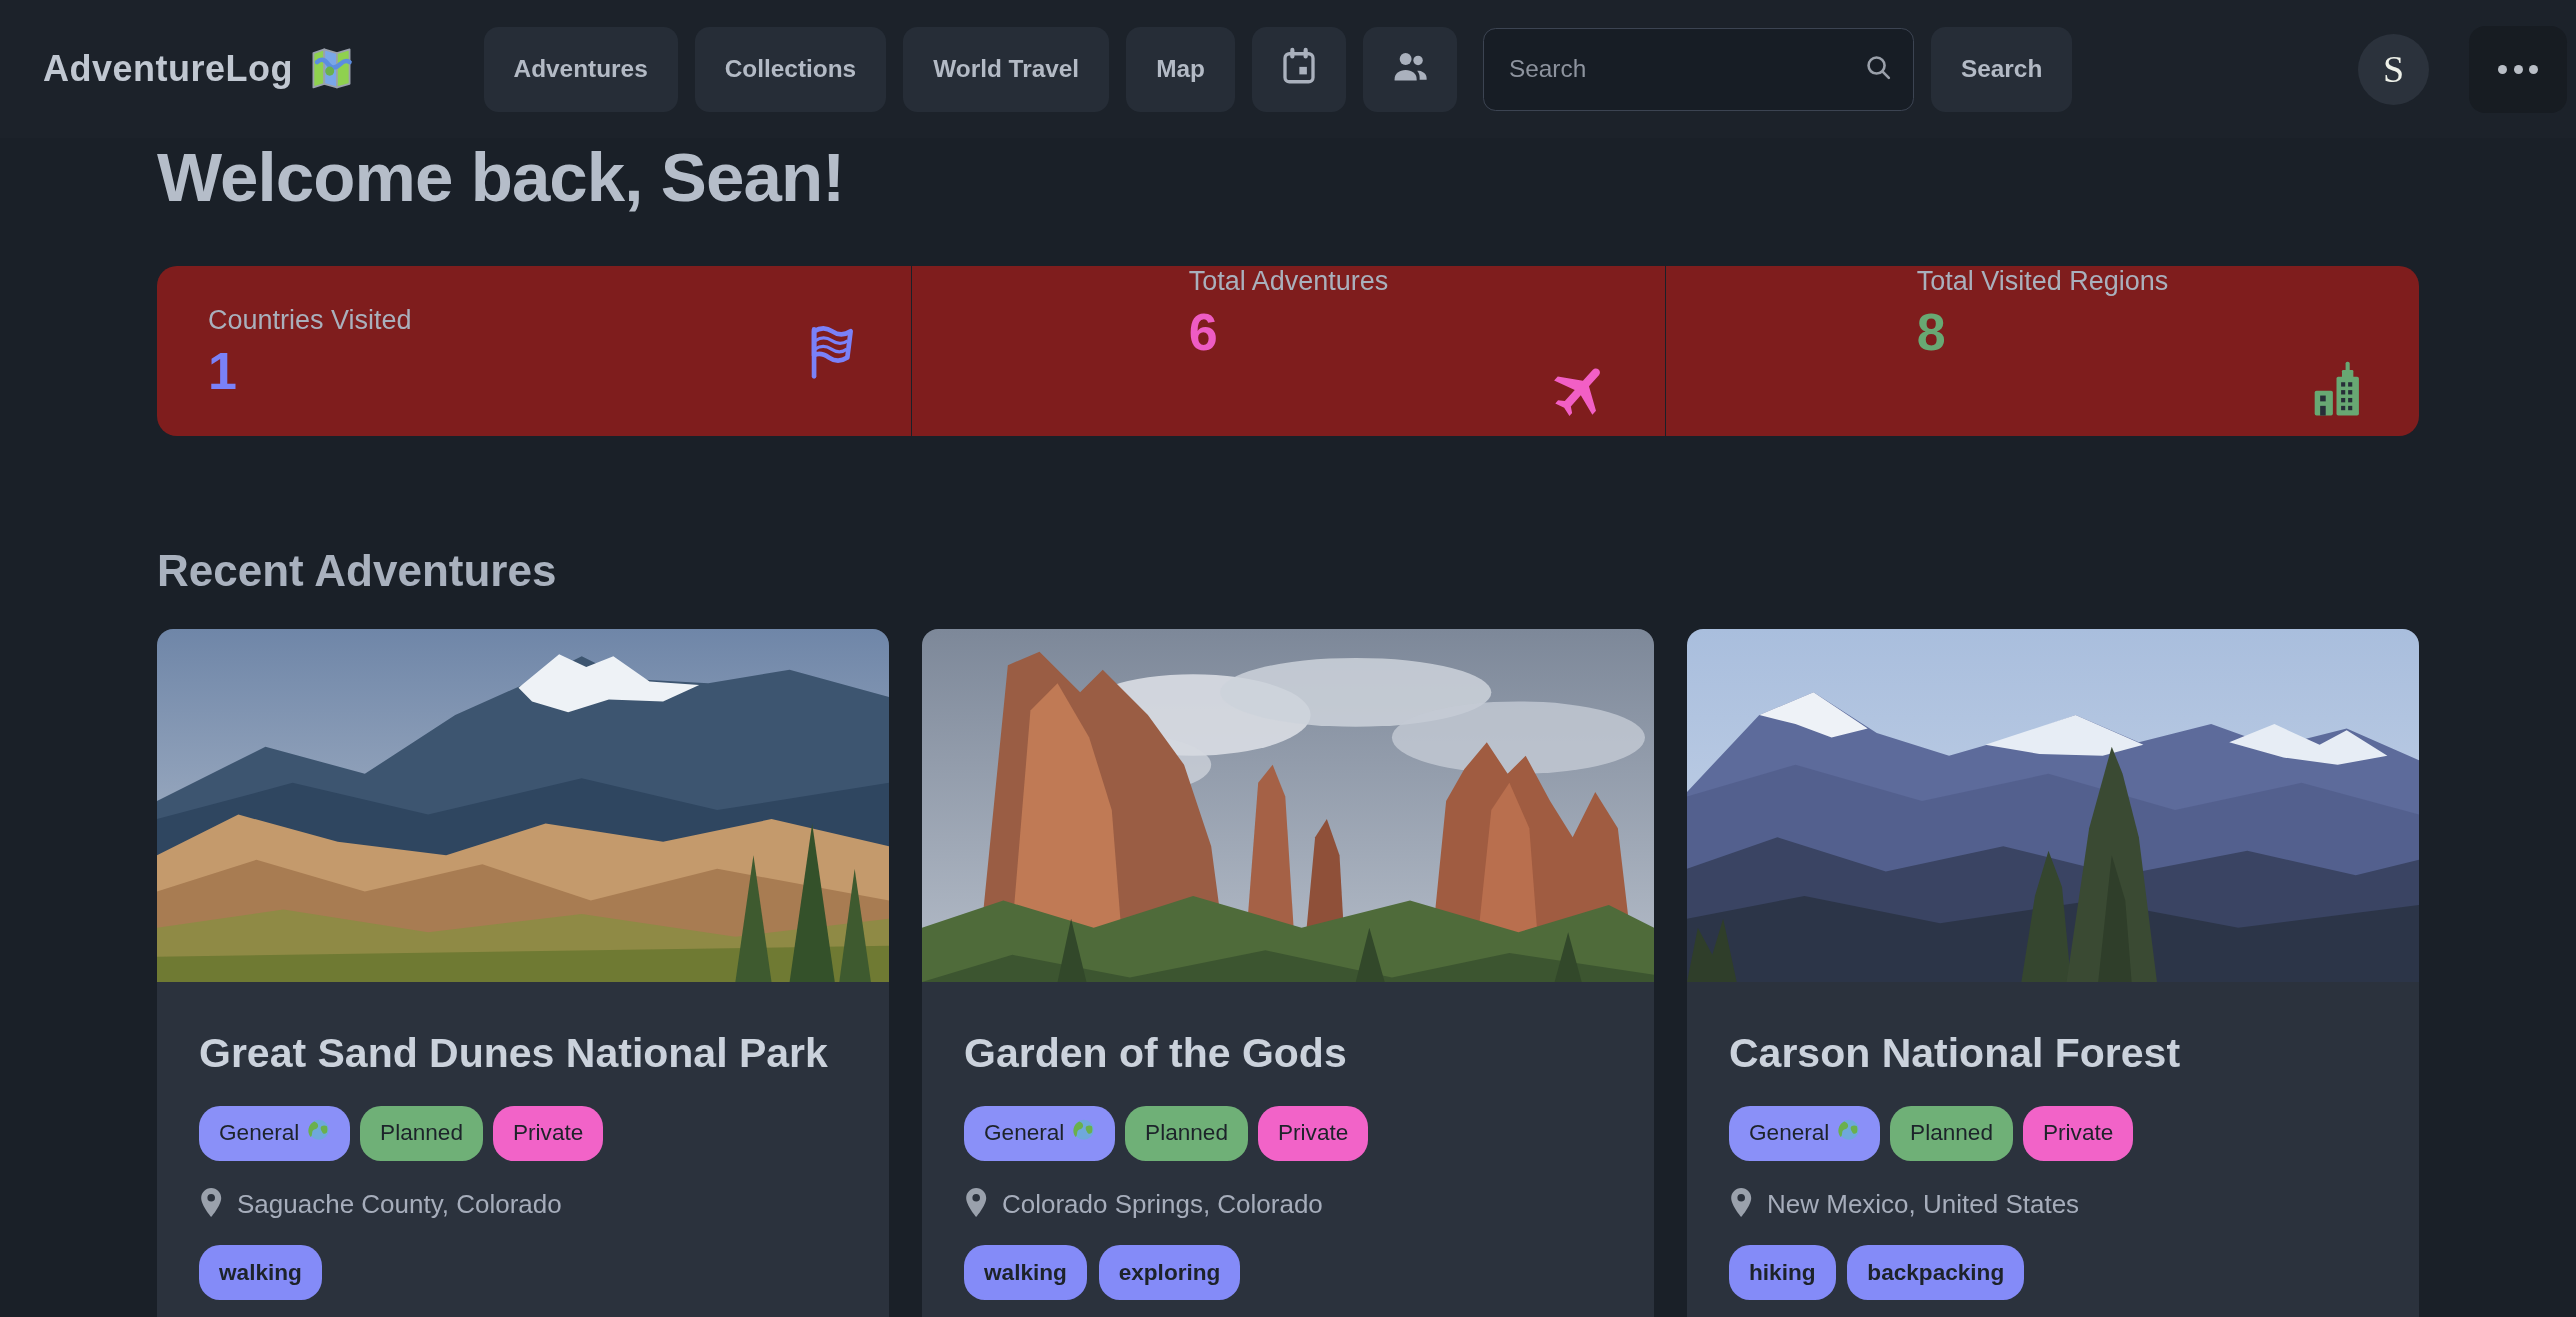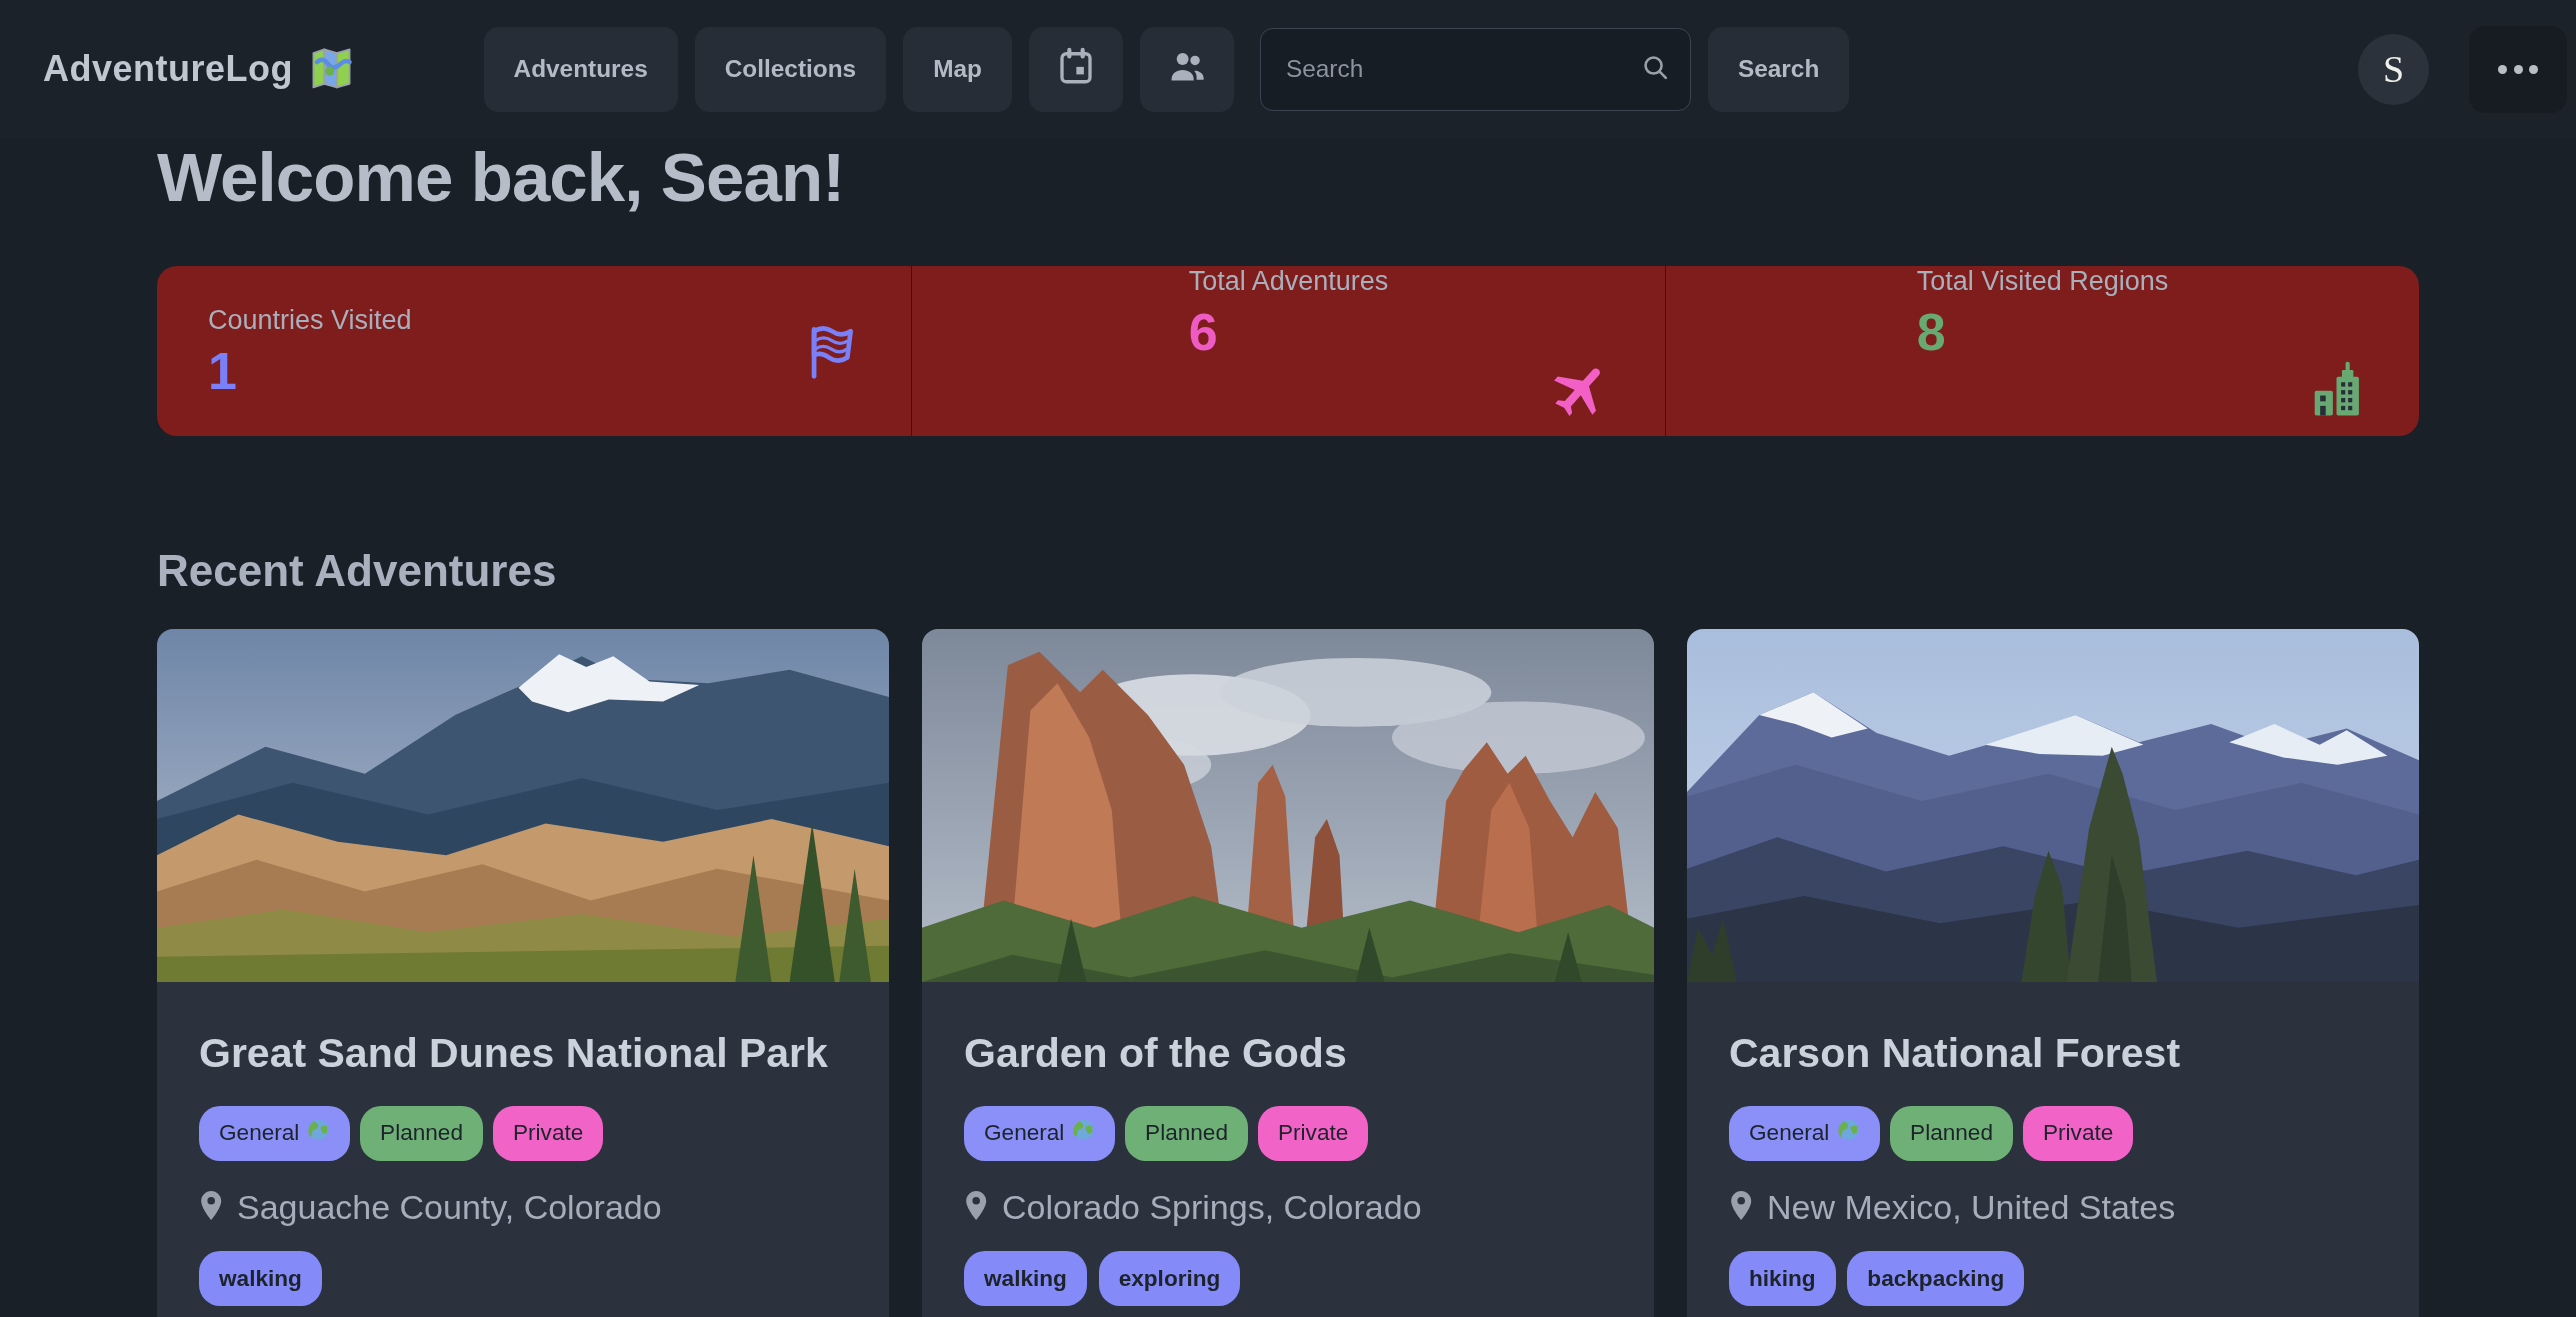--- a/index.html
+++ b/index.html
@@ -89,21 +89,21 @@
   .badge-row { display:flex; gap:10px; margin-top:23.5px; flex-wrap:wrap; }
   .pill {
     height:55px; border-radius:21px; padding:0 20px; font-size:22.6px;
     font-weight:500; color:#1d232a; display:inline-flex; align-items:center;
     gap:7.2px; white-space:nowrap;
   }
   .pill-purple { background:#8a90f8; }
   .pill-green  { background:#6fb077; }
   .pill-pink   { background:#f263c8; }
   .loc-row { display:flex; align-items:center; gap:13.6px; margin-top:27px; }
-  .loc-text { font-size:34px; color:#a6adbb; }
+  .loc-text { font-size:26px; color:#a6adbb; }
   .tag-row { display:flex; gap:11.8px; margin-top:24.4px; flex-wrap:wrap; }
   .tag-row .pill { font-weight:700; background:#848bf8; }
 </style>
 </head>
 <body>
 
 <div class="navbar">
   <div class="logo">
     <span class="logo-text">AdventureLog</span>
     <span>
@@ -115,20 +115,21 @@
         </g>
         <path d="M10 20 q6 -6 12 2 q6 8 14 0 q5 -5 10 -2" fill="none" stroke="#5c8de0" stroke-width="5" stroke-linecap="round"></path>
         <circle cx="24" cy="30" r="5" fill="#6ab04c"></circle>
       </svg>
     </span>
   </div>
 
   <div class="nav-center">
     <button class="nav-btn">Adventures</button>
     <button class="nav-btn">Collections</button>
+    <button class="nav-btn">World Travel</button>
     <button class="nav-btn">Map</button>
 
     <button class="nav-btn icon-only">
       <span>
         <svg width="42" height="42" viewBox="0 0 24 24" fill="none" stroke="#aab1bd" stroke-width="1.9">
           <rect x="4" y="5" width="16" height="16" rx="2.5"></rect>
           <line x1="8.2" y1="2.8" x2="8.2" y2="6.5" stroke-linecap="round" stroke-width="2.4"></line>
           <line x1="15.8" y1="2.8" x2="15.8" y2="6.5" stroke-linecap="round" stroke-width="2.4"></line>
           <rect x="12.2" y="12.5" width="4.3" height="4.3" fill="#aab1bd" stroke="none"></rect>
         </svg>

